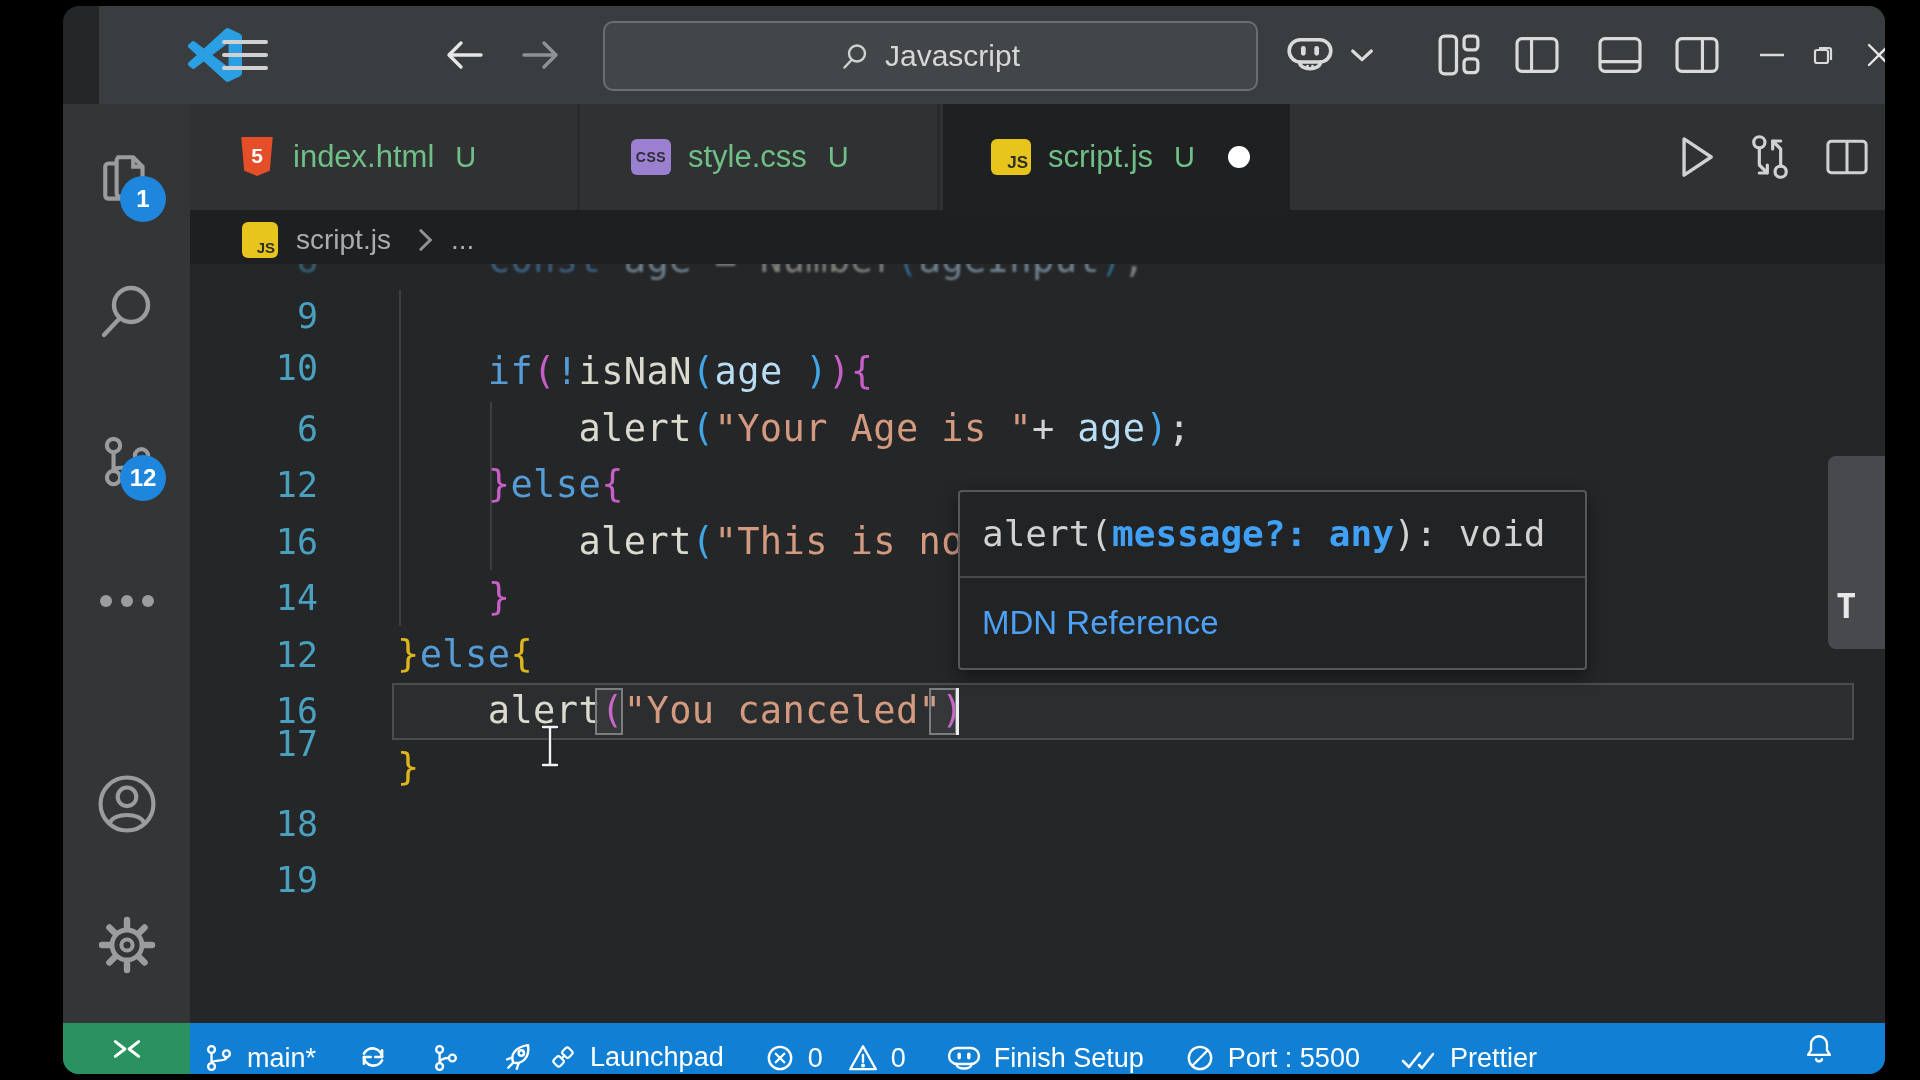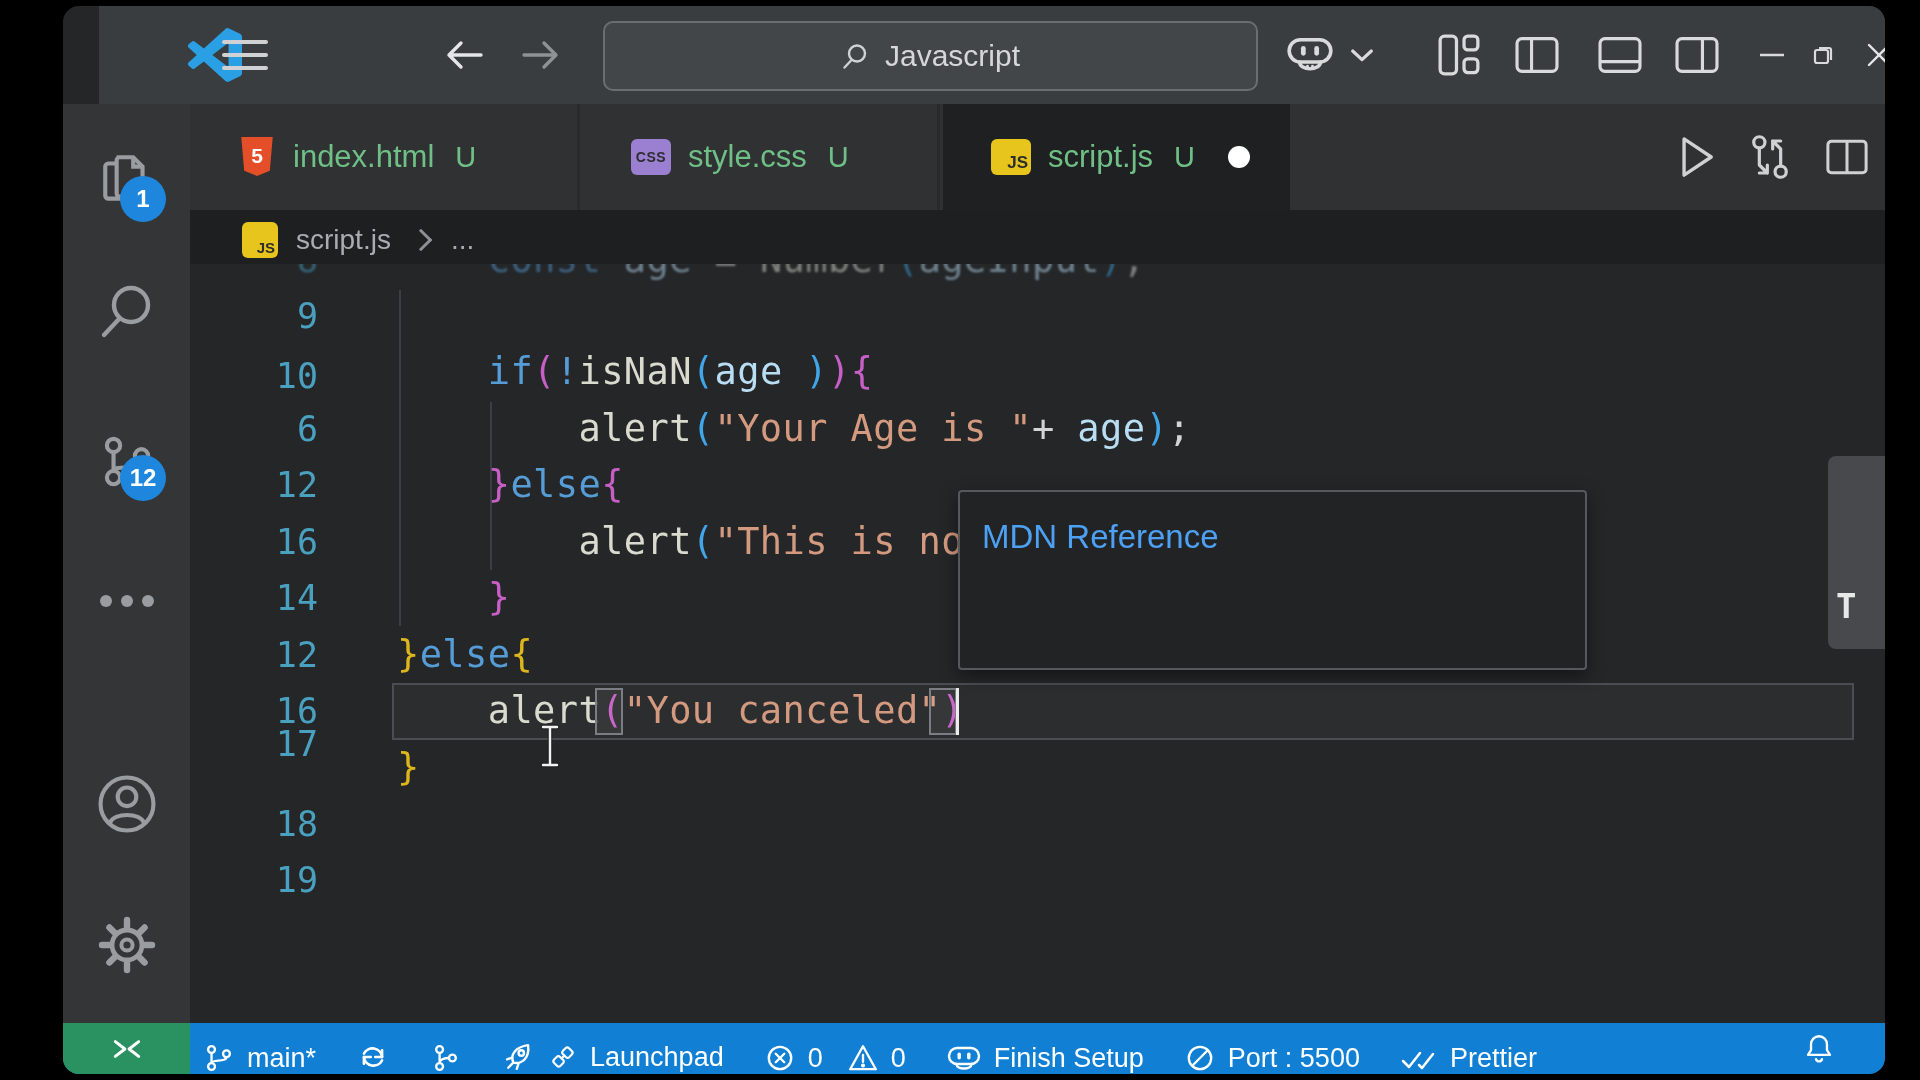--- a/index.html
+++ b/index.html
@@ -293,21 +293,21 @@
     <span>...</span>
   </div>
 
   <div id="editor">
     <div id="cur-line"></div>
     <div class="guide" style="left:209px;top:26px;height:336px;"></div>
     <div class="guide" style="left:300px;top:138px;height:168px;"></div>
     <div>
           <div class="ln dim" style="top: -32px;">8</div>
           <div class="ln" style="top: 24px;">9</div>
-          <div class="ln" style="top: 84px;">10</div>
+          <div class="ln" style="top: 76px;">10</div>
           <div class="ln" style="top: 137px;">6</div>
           <div class="ln" style="top: 193px;">12</div>
           <div class="ln" style="top: 250px;">16</div>
           <div class="ln" style="top: 306px;">14</div>
           <div class="ln" style="top: 363px;">12</div>
           <div class="ln" style="top: 419px;">16</div>
           <div class="ln" style="top: 452px;">17</div>
           <div class="ln" style="top: 532px;">18</div>
           <div class="ln" style="top: 588px;">19</div>
         </div>
@@ -325,20 +325,21 @@
           <div class="cl" style="top: 532px;"></div>
           <div class="cl" style="top: 588px;"></div>
         </div>
     <div class="match" style="left:405px;"></div>
     <div class="match" style="left:739px;"></div>
     <div id="caret"></div>
     <div id="scroll-thumb"></div>
     <div id="scroll-marker">T</div>
 
     <div id="tooltip">
+      <div id="tt-sig"><span>alert(</span><span class="param">message?: any</span><span>): void</span></div>
       <div id="tt-link">MDN Reference</div>
     </div>
 
     <div id="mouse-ibeam">
       <svg width="22" height="44" viewBox="0 0 22 44">
             <g stroke="#1d1f21" stroke-width="5" stroke-linecap="round" opacity=".6">
               <path d="M4 3 h14 M11 3 v38 M4 41 h14"></path>
             </g>
             <g stroke="#f2f2f2" stroke-width="2.4" stroke-linecap="round">
               <path d="M4 3 h14 M11 3 v38 M4 41 h14"></path>

